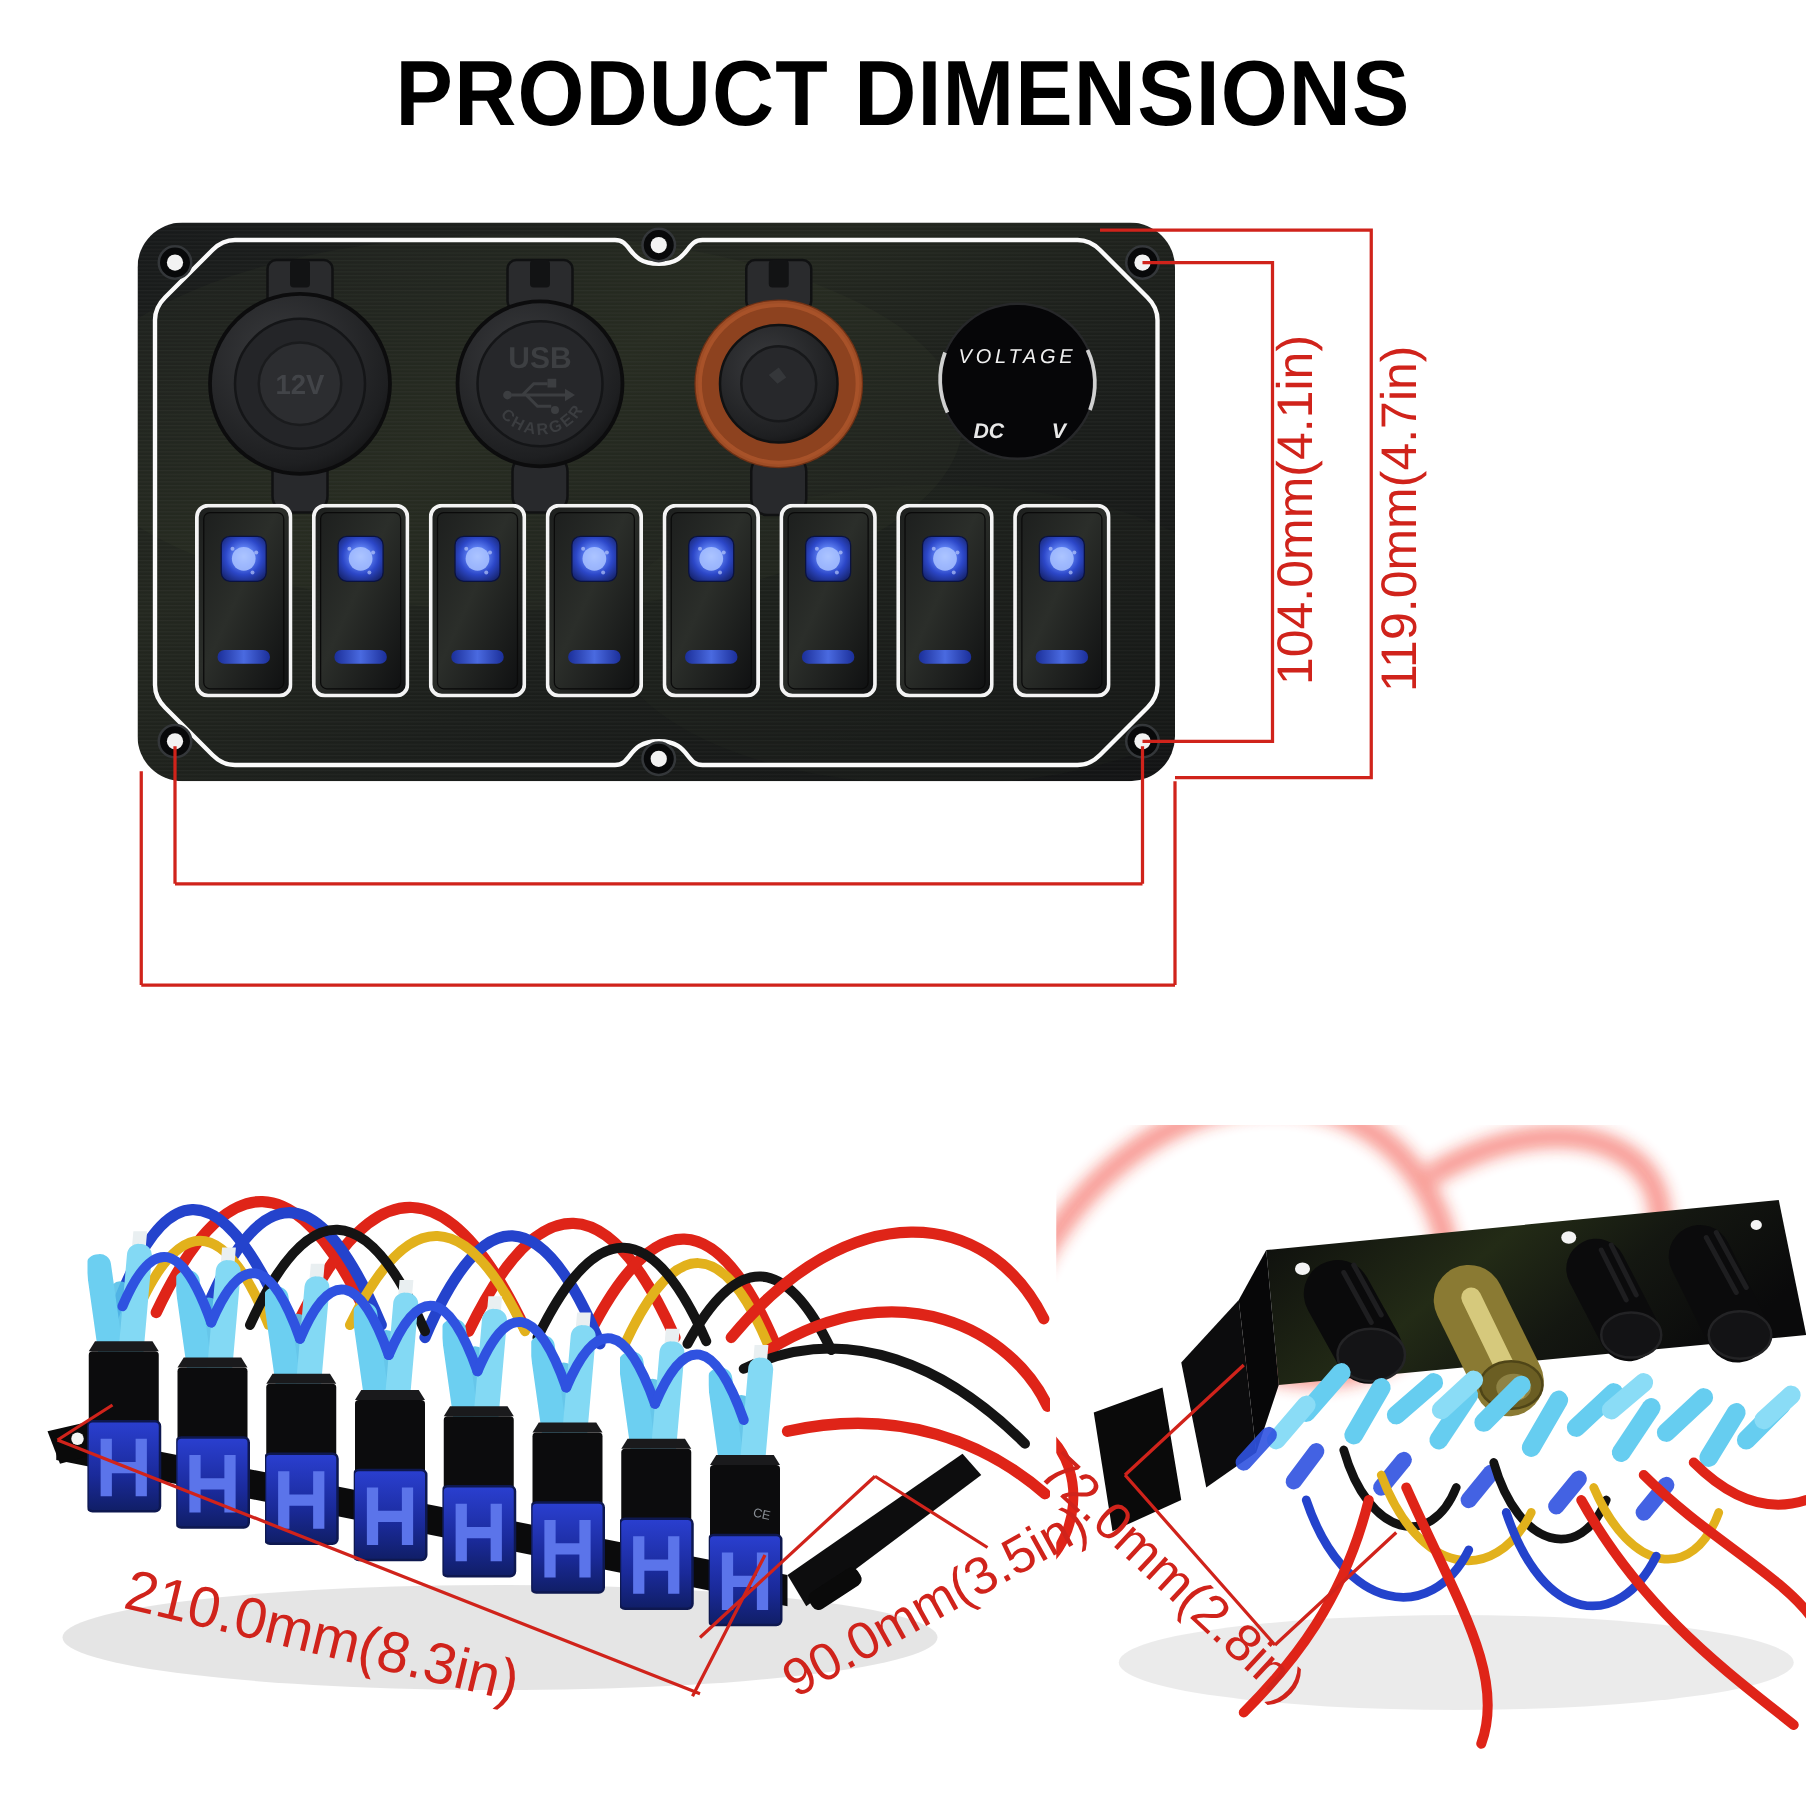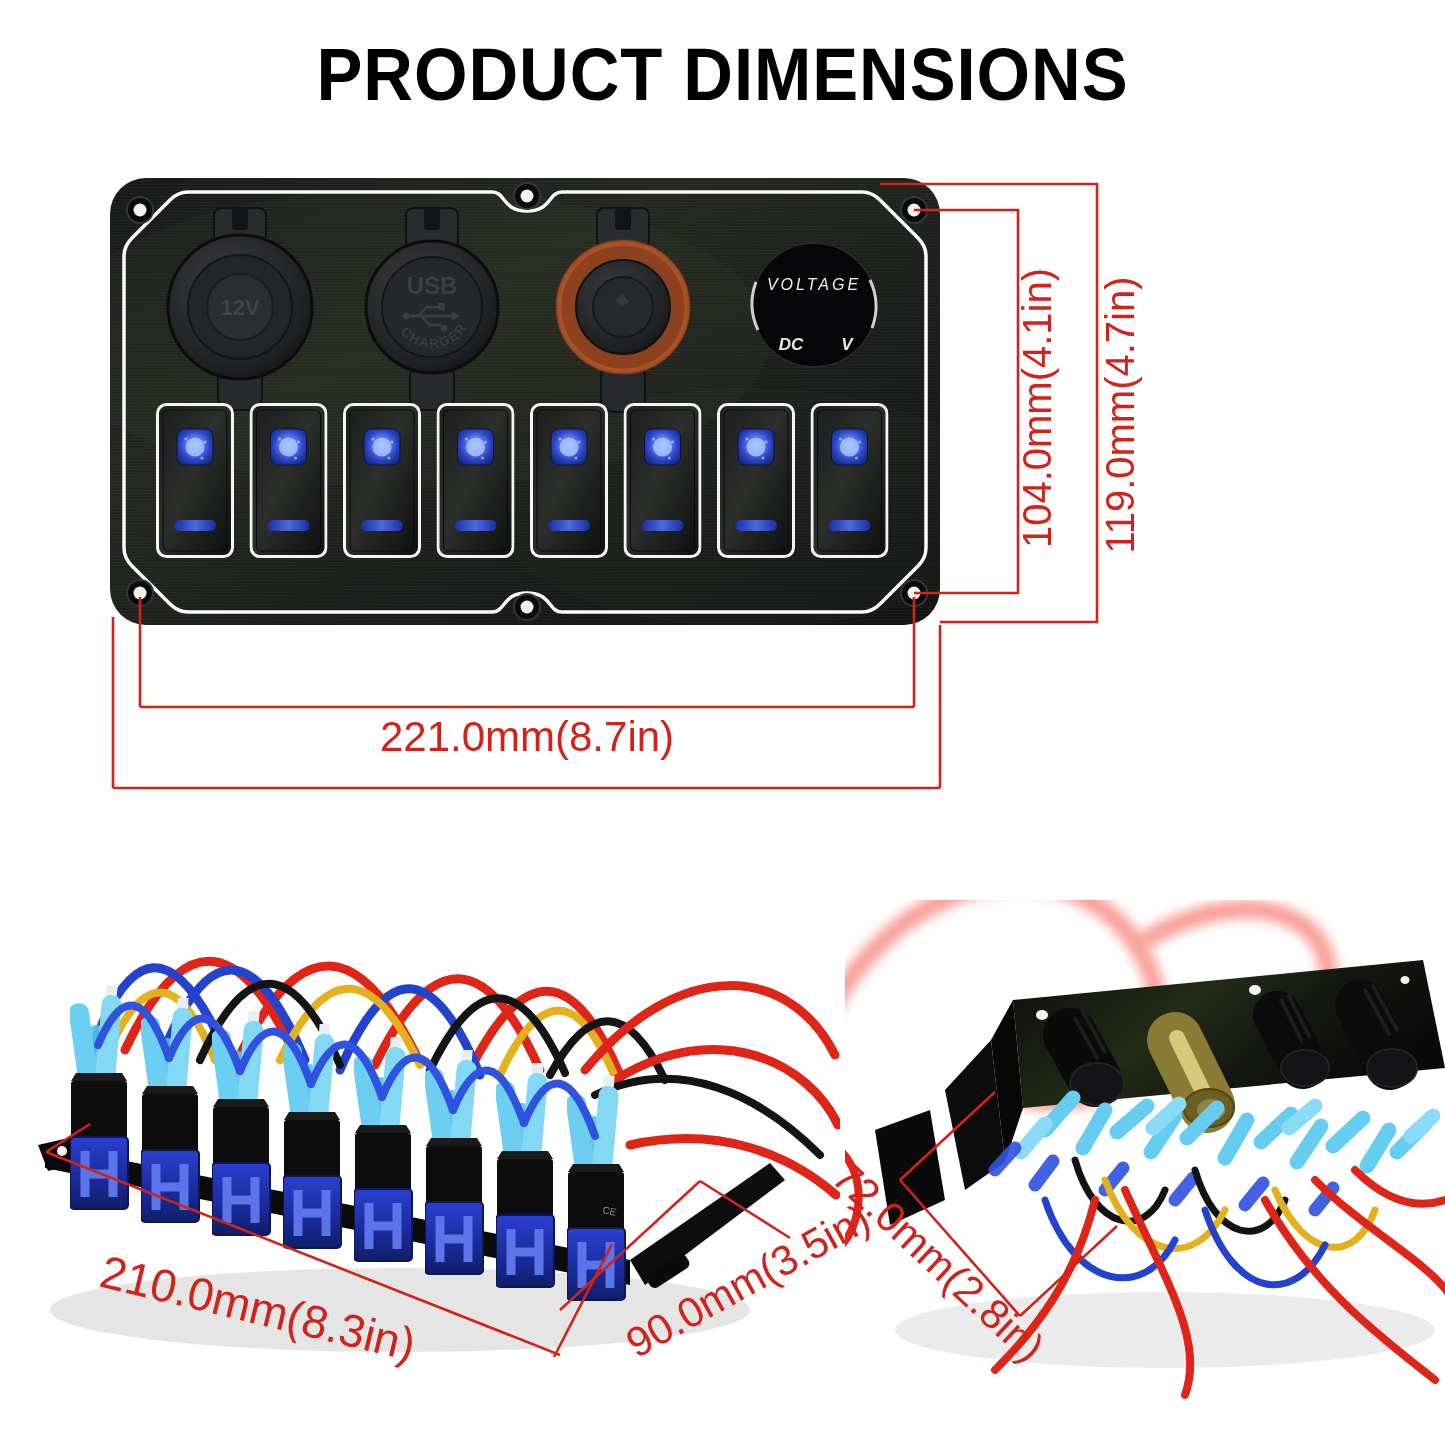--- a/index.html
+++ b/index.html
@@ -333,17 +333,16 @@
       <path d="M 140 597 V 707 M 914 597 V 707 M 140 707 H 914"></path>
       <path d="M 113 617 V 788 M 940 625 V 788 M 113 788 H 940"></path>
       <path d="M 46 1152 L 560 1355 M 46 1152 L 90 1124 M 554 1357 L 612 1244"></path>
       <path d="M 700 1181 L 560 1310 M 700 1181 L 790 1238"></path>
       <path d="M 995 1092 L 900 1180 M 1117 1226 L 1020 1316 M 900 1180 L 1020 1316"></path>
     </g>
   </svg>
 
   <div class="dlabel" style="left:1037px;top:408px;font-size:40px;transform:translate(-50%,-50%) rotate(-90deg);">104.0mm(4.1in)</div>
   <div class="dlabel" style="left:1120px;top:415px;font-size:40px;transform:translate(-50%,-50%) rotate(-90deg);">119.0mm(4.7in)</div>
-  <div class="dlabel" style="left:527px;top:737px;font-size:42px;">221.0mm(8.7in)</div>
   <div class="dlabel" style="left:258px;top:1308px;font-size:46px;transform:translate(-50%,-50%) rotate(13.5deg);">210.0mm(8.3in)</div>
   <div class="dlabel" style="left:748px;top:1281px;font-size:42px;transform:translate(-50%,-50%) rotate(-29deg);">90.0mm(3.5in)</div>
   <div class="dlabel" style="left:938px;top:1262px;font-size:42px;transform:translate(-50%,-50%) rotate(43deg);">72.0mm(2.8in)</div>
 </div>
 
 </body></html>

